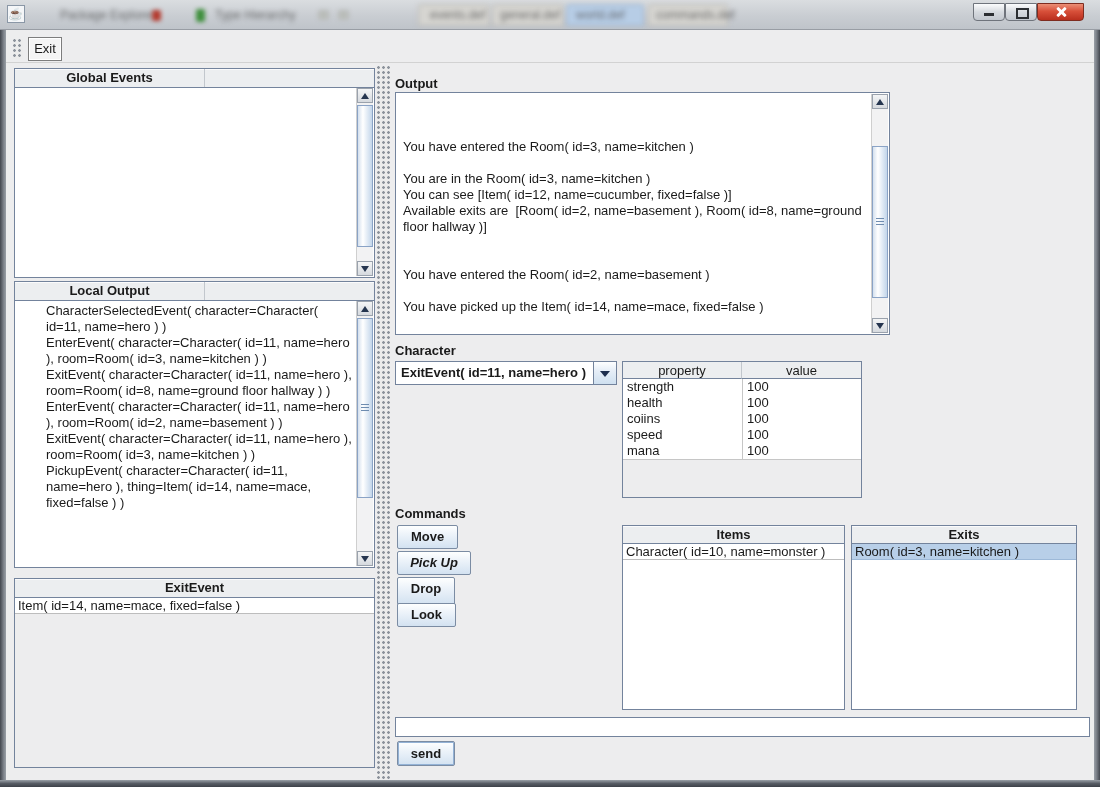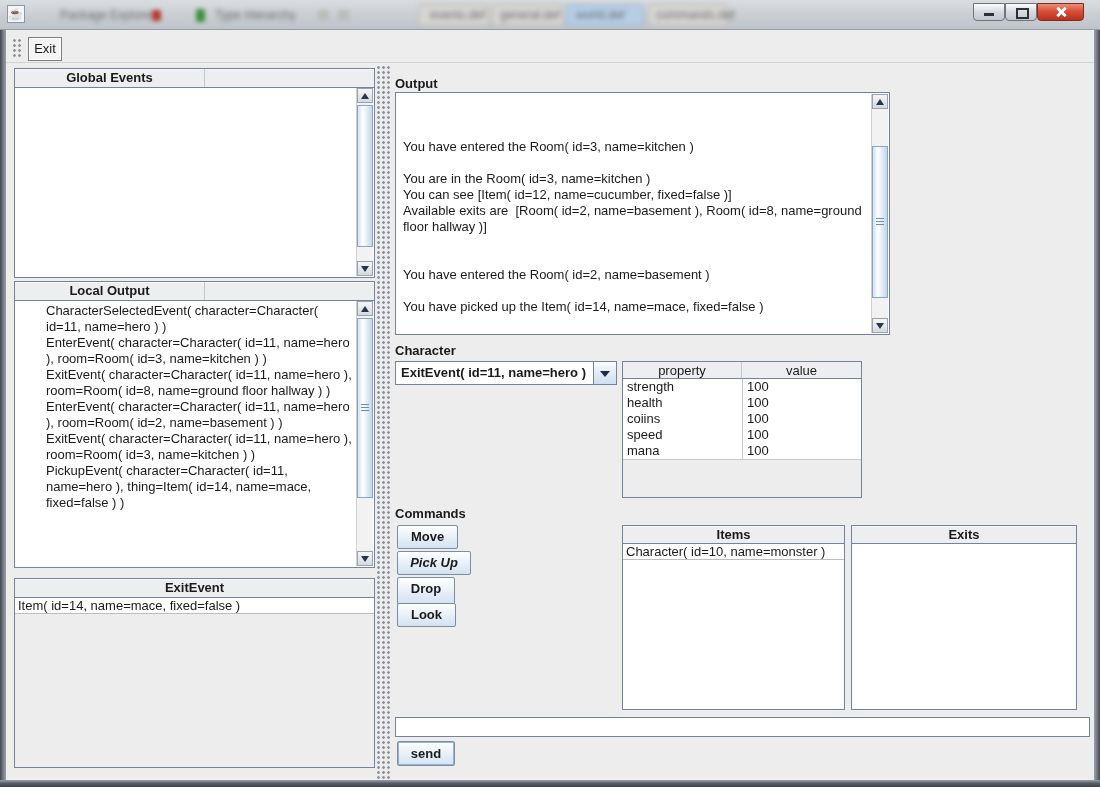--- a/index.html
+++ b/index.html
@@ -230,18 +230,19 @@
   <div class="abs obtn" style="left:397px;top:577px;width:58px;height:28px;">Drop</div>
   <div class="abs obtn" style="left:397px;top:603px;width:59px;height:24px;">Look</div>
 
   <div class="abs panel" style="left:622px;top:525px;width:223px;height:185px;">
     <div class="phead center" style="height:17px;line-height:17px;"><span>Items</span></div>
     <div class="abs row" style="left:0;top:18px;right:0;">Character( id=10, name=monster )</div>
   </div>
 
   <div class="abs panel" style="left:851px;top:525px;width:226px;height:185px;">
     <div class="phead center" style="height:17px;line-height:17px;"><span>Exits</span></div>
+    <div class="abs row sel" style="left:0;top:18px;right:0;">Room( id=3, name=kitchen )</div>
   </div>
 
   <input class="abs tfield" style="left: 395px; top: 717px; width: 695px; height: 20px;" value="">
   <div class="abs obtn focus" style="left:397px;top:741px;width:58px;height:25px;line-height:23px;">send</div>
 
 </div>
 
 </body></html>

